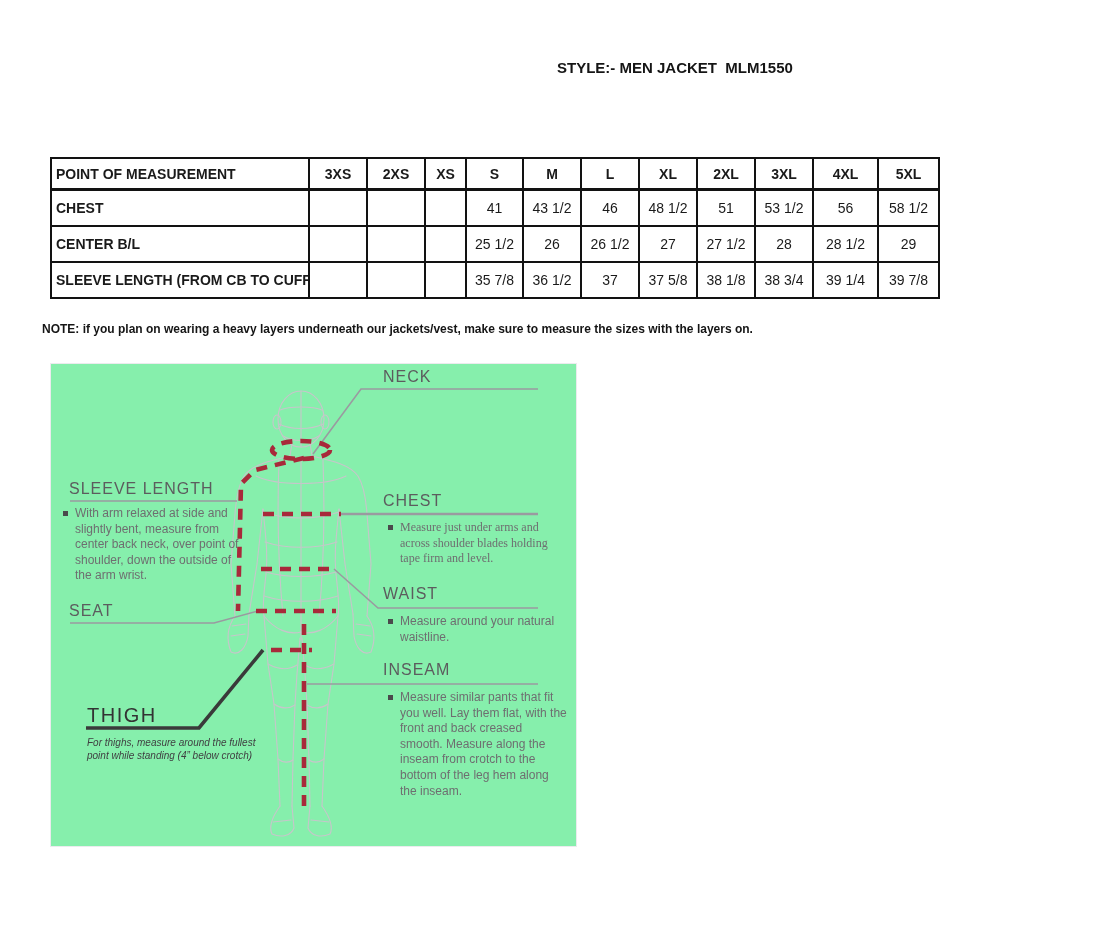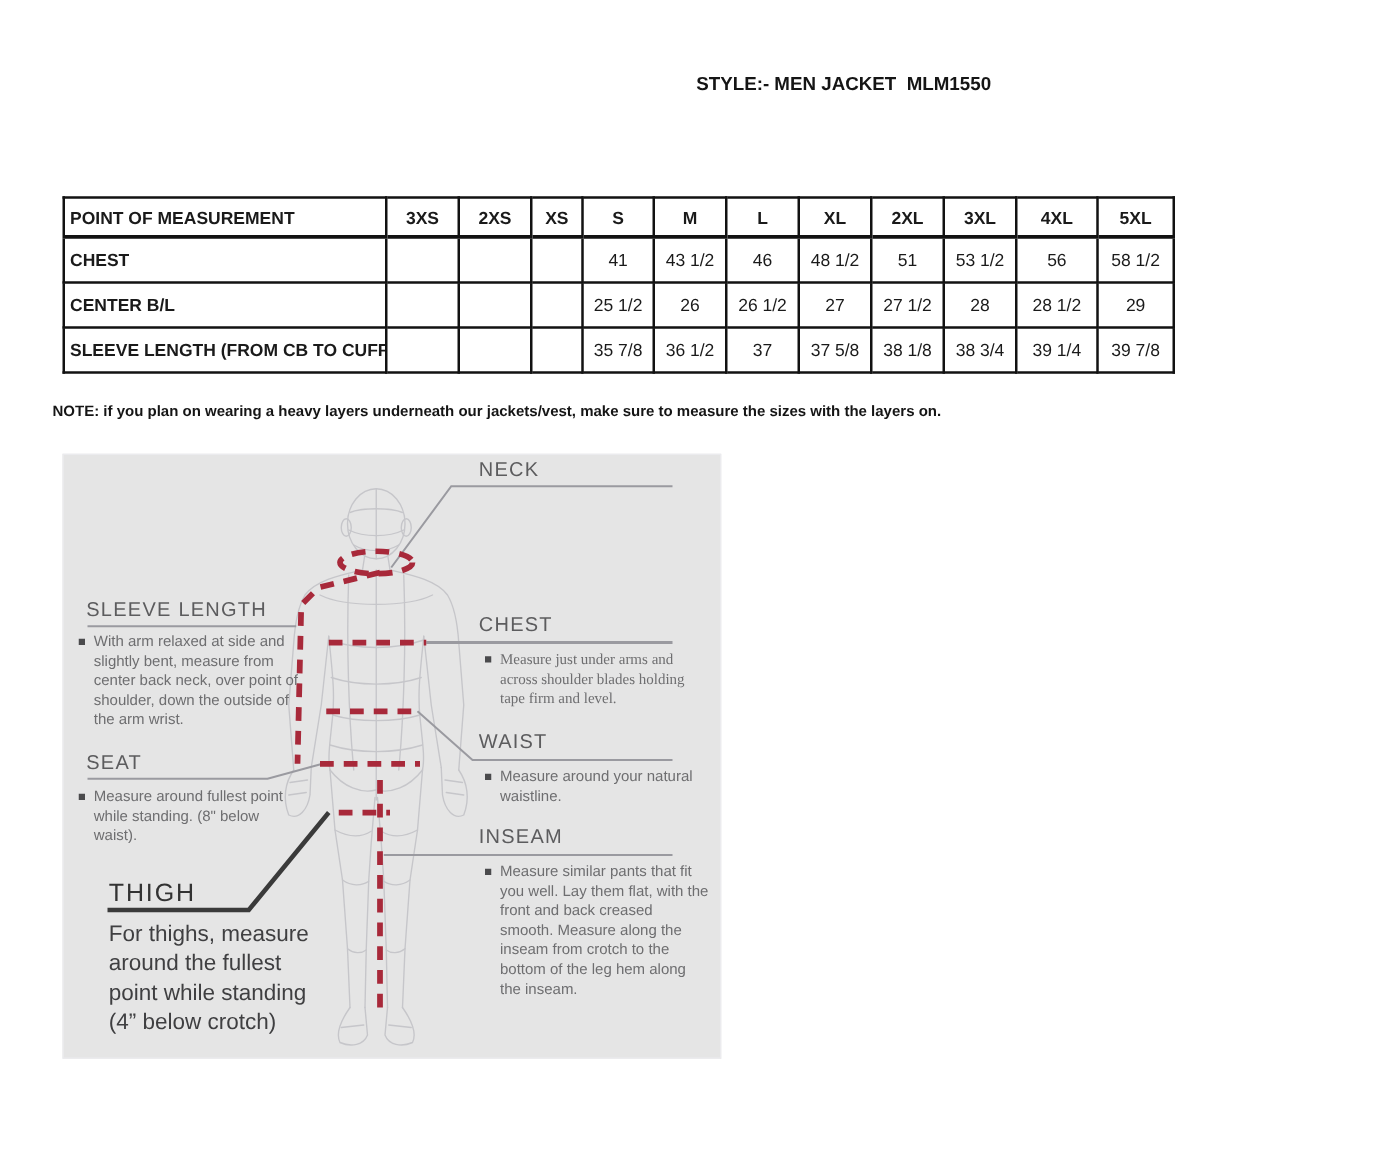--- a/index.html
+++ b/index.html
@@ -26,38 +26,38 @@
   .size-table tbody td{height:34px;text-align:center;font-weight:normal;}
   .size-table tbody td.rowlabel{text-align:left;font-weight:bold;}
   
   .note-line{
     position:absolute;left:42px;top:322px;width:1010px;
     font-size:12px;font-weight:bold;color:#151515;
   }
   
   .diagram{
     position:absolute;left:50px;top:363px;width:525px;height:482px;
-    border:1px solid #ebebee;background:#e5e5e5;
+    border:1px solid #ebebee;background:#86efac;
   }
   .diagram svg{position:absolute;left:0;top:0;}
   .dlabel{position:absolute;}
   .dlabel .dtitle{
     font-size:16px;letter-spacing:1px;color:#5c5c5e;font-weight:normal;
   }
   .dlabel.dark .dtitle{color:#333;letter-spacing:1.5px;font-size:20px;}
   .ddesc{
     position:absolute;display:flex;align-items:flex-start;
     font-size:12px;line-height:1.3;color:#6e6e70;
   }
   .ddesc .bullet{
     width:5px;height:5px;background:#4a4a4c;flex:0 0 auto;
     margin:5px 7px 0 0;
   }
   .ddesc p{margin:0;max-width:168px;}
-  .ddesc.plain{color:#3f3f41;font-size:18px;}
+  .ddesc.plain{color:#3f3f41;font-size:10px;font-style:italic;}
   .ddesc.plain p{max-width:172px;}
 </style>
 </head>
 <body>
 
 <div class="doc-title">STYLE:- MEN JACKET  MLM1550</div>
 
 <table class="size-table">
   <colgroup>
     <col style="width:258px">
@@ -236,24 +236,20 @@
     <span class="dtitle">WAIST</span>
   </div>
   <div class="ddesc" style="left:337px;top:250px;">
     <span class="bullet"></span>
     <p>Measure around your natural waistline.</p>
   </div>
 
   <div class="dlabel" style="left:18px;top:238px;">
     <span class="dtitle">SEAT</span>
   </div>
-  <div class="ddesc" style="left:12px;top:266px;">
-    <span class="bullet"></span>
-    <p>Measure around fullest point while standing. (8" below waist).</p>
-  </div>
 
   <div class="dlabel dark" style="left:36px;top:340px;">
     <span class="dtitle">THIGH</span>
   </div>
   <div class="ddesc plain" style="left:36px;top:372px;">
     <p>For thighs, measure around the fullest point while standing (4” below crotch)</p>
   </div>
 
   <div class="dlabel" style="left:332px;top:297px;">
     <span class="dtitle">INSEAM</span>

